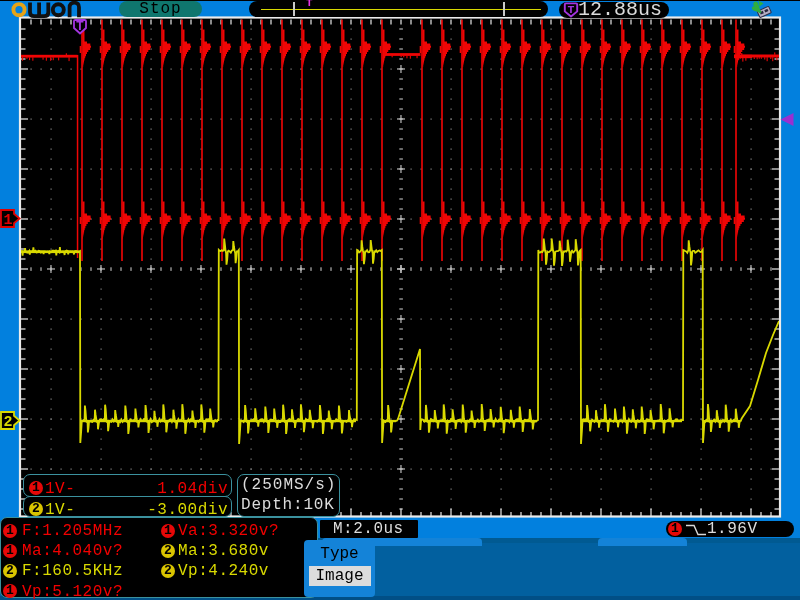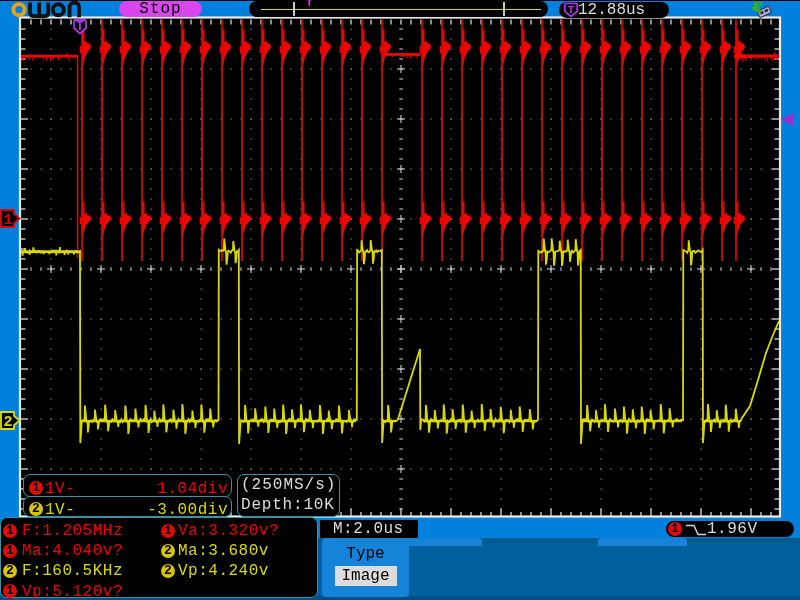--- a/index.html
+++ b/index.html
@@ -17,34 +17,34 @@
 <div id="root">
 <div class="abs" style="left:0;top:0;width:800px;height:1.2px;background:#000"></div>
 
 <svg width="84" height="19" viewBox="0 0 84 19" style="position:absolute;left:3px;top:0px">
 <circle cx="16" cy="9.7" r="5.6" fill="none" stroke="#e6a317" stroke-width="3.9"></circle>
 <path d="M27 2.5 L27 12.2 Q27 16.2 31 16.2 L41.3 16.2 Q45.3 16.2 45.3 12.2 L45.3 2.5" fill="none" stroke="#101010" stroke-width="3.8"></path>
 <path d="M36.1 2.5 L36.1 16.2" fill="none" stroke="#101010" stroke-width="3.8"></path>
 <circle cx="55.3" cy="9.7" r="5.5" fill="none" stroke="#101010" stroke-width="3.9"></circle>
 <path d="M66.6 17.2 L66.6 7.3 Q66.6 2.6 71.3 2.6 Q76 2.6 76 7.3 L76 17.2" fill="none" stroke="#101010" stroke-width="3.8"></path>
 </svg>
-<div class="abs" style="left:119px;top:1px;width:83px;height:16px;border-radius:8px;background:#d946ef;
+<div class="abs" style="left:119px;top:1px;width:83px;height:16px;border-radius:8px;background:#0f766e;
 color:#000;font-size:16px;text-align:center;line-height:17px;letter-spacing:1px">Stop</div>
 <div class="abs" style="left:249px;top:0.5px;width:299px;height:16.5px;border-radius:8.5px;background:#000">
   <div class="abs" style="left:12px;top:8px;width:280px;height:1.6px;background:#d8d800"></div>
   <div class="abs" style="left:44px;top:1.5px;width:2px;height:13.5px;background:#c8c8c8"></div>
   <div class="abs" style="left:57px;top:-4px;color:#e830e8;font-size:11px;font-weight:bold">T</div>
   <div class="abs" style="left:254px;top:1px;width:1.6px;height:14.5px;background:#c8c8c8"></div>
 </div>
 <div class="abs" style="left:559px;top:1.5px;width:110px;height:16px;border-radius:8px;background:#000">
   <svg width="16" height="16" viewBox="0 0 16 16" style="position:absolute;left:4px;top:0.5px">
 <path d="M1.8 2.6 Q1.8 1.4 3 1.4 H13 Q14.2 1.4 14.2 2.6 V9.4 L8 14.6 L1.8 9.4 Z" fill="#000" stroke="#a435e0" stroke-width="1.9"></path>
 <text x="8" y="11" font-family="Liberation Mono" font-size="11.5" font-weight="bold" fill="#a435e0" text-anchor="middle">T</text>
 </svg>
-  <div class="abs wh" style="left:19px;top:0px;font-size:16px;line-height:16px">12.88us</div>
+  <div class="abs wh" style="left:19px;top:0px;font-size:20px;line-height:16px">12.88us</div>
 </div>
 <svg width="26" height="19" viewBox="0 0 26 19" style="position:absolute;left:749px;top:0px">
 <g transform="rotate(-24 15 12)">
 <rect x="9" y="8.6" width="12.5" height="7" rx="1" fill="#b4aec4" stroke="#2e2e48" stroke-width="1"></rect>
 <rect x="11" y="10.4" width="3.4" height="2.6" fill="#26263e"></rect>
 <rect x="16" y="10.4" width="3.4" height="2.6" fill="#26263e"></rect>
 </g>
 <path d="M7.5 1.5 C4.5 1 3.5 3.5 5 6.5 C2.5 6 2 8.5 4.5 10.5 C7 12 9.5 11.5 11 13.5 L12.5 12 C10.5 10 10.5 7 9.5 4.5 C9 3 8.5 2 7.5 1.5 Z" fill="#2fae3e"></path>
 <path d="M9.5 0.5 L14.5 3.5 L10.5 6.5 Z" fill="#2fae3e"></path>
 </svg>
@@ -1923,16 +1923,16 @@
 <div class="pill" style="left:666px;top:521px;width:128px;height:16px;border-radius:8px">
   <div class="abs" style="left:2px;top:1px">
         <span class="badge rbadge">1</span>
       </div>
   <svg width="24" height="16" viewBox="0 0 24 16" style="position:absolute;left:19px;top:2px">
 <path d="M1 2.5 H9 L13 11.5 H21" fill="none" stroke="#d8d8d8" stroke-width="1.4"></path>
 </svg>
   <div class="abs t wh" style="left:41px;top:-1px;line-height:18px">1.96V</div>
 </div>
 
-<div class="btn" style="left:322px;top:540px;width:87px;height:57px">
+<div class="btn" style="left:304px;top:540px;width:71px;height:57px">
   <div style="margin-top:5px">Type</div>
   <div style="margin:3px auto 4px;width:62px;background:#dcdcdc;line-height:20px">Image</div>
 </div>
 </div>
 </body></html>

